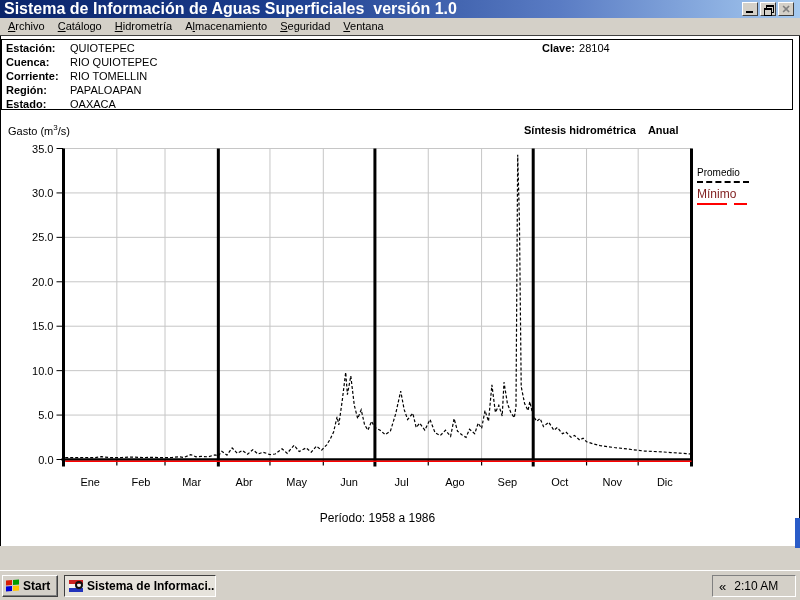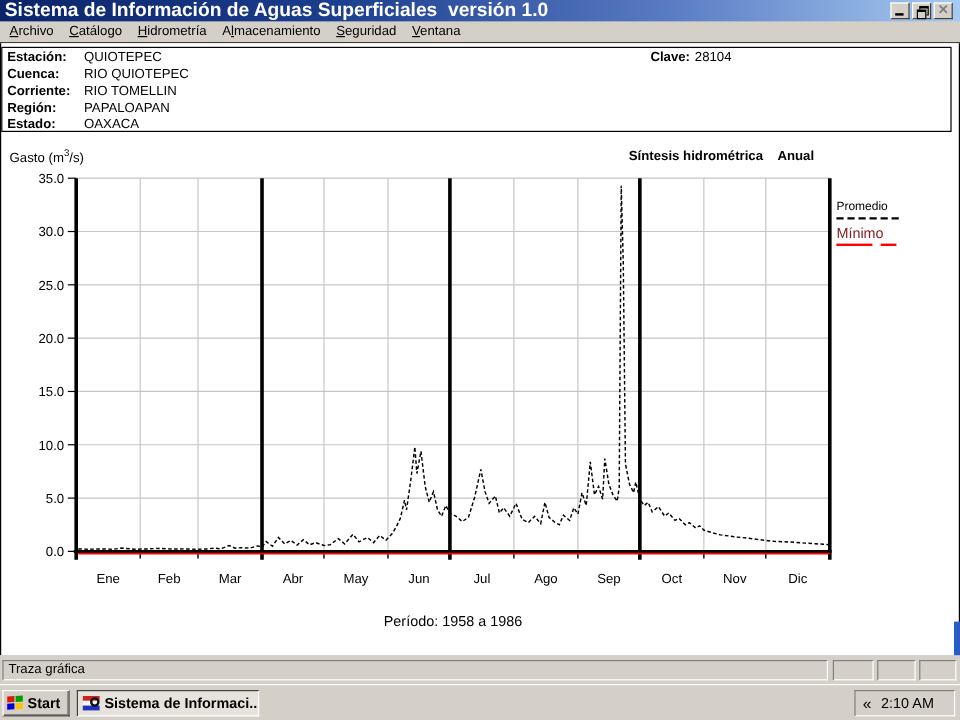--- a/index.html
+++ b/index.html
@@ -249,26 +249,20 @@
     <div class="legend-red-line">
         <span class="seg1"></span>
         <span class="seg2"></span>
       </div>
   </div>
 
   <div class="period-label">Período: 1958 a 1986</div>
 
   <div class="blue-edge"></div>
 
-  <div class="statusbar">
-    <div class="status-panel sp-main"><span>Traza gráfica</span></div>
-    <div class="status-panel sp-a"></div>
-    <div class="status-panel sp-b"></div>
-    <div class="status-panel sp-c"></div>
-  </div>
 </div>
 
 <div class="taskbar">
   <div class="start-button">
     <span class="win-flag">
         <span></span>
         <span></span>
         <span></span>
         <span></span>
       </span>

